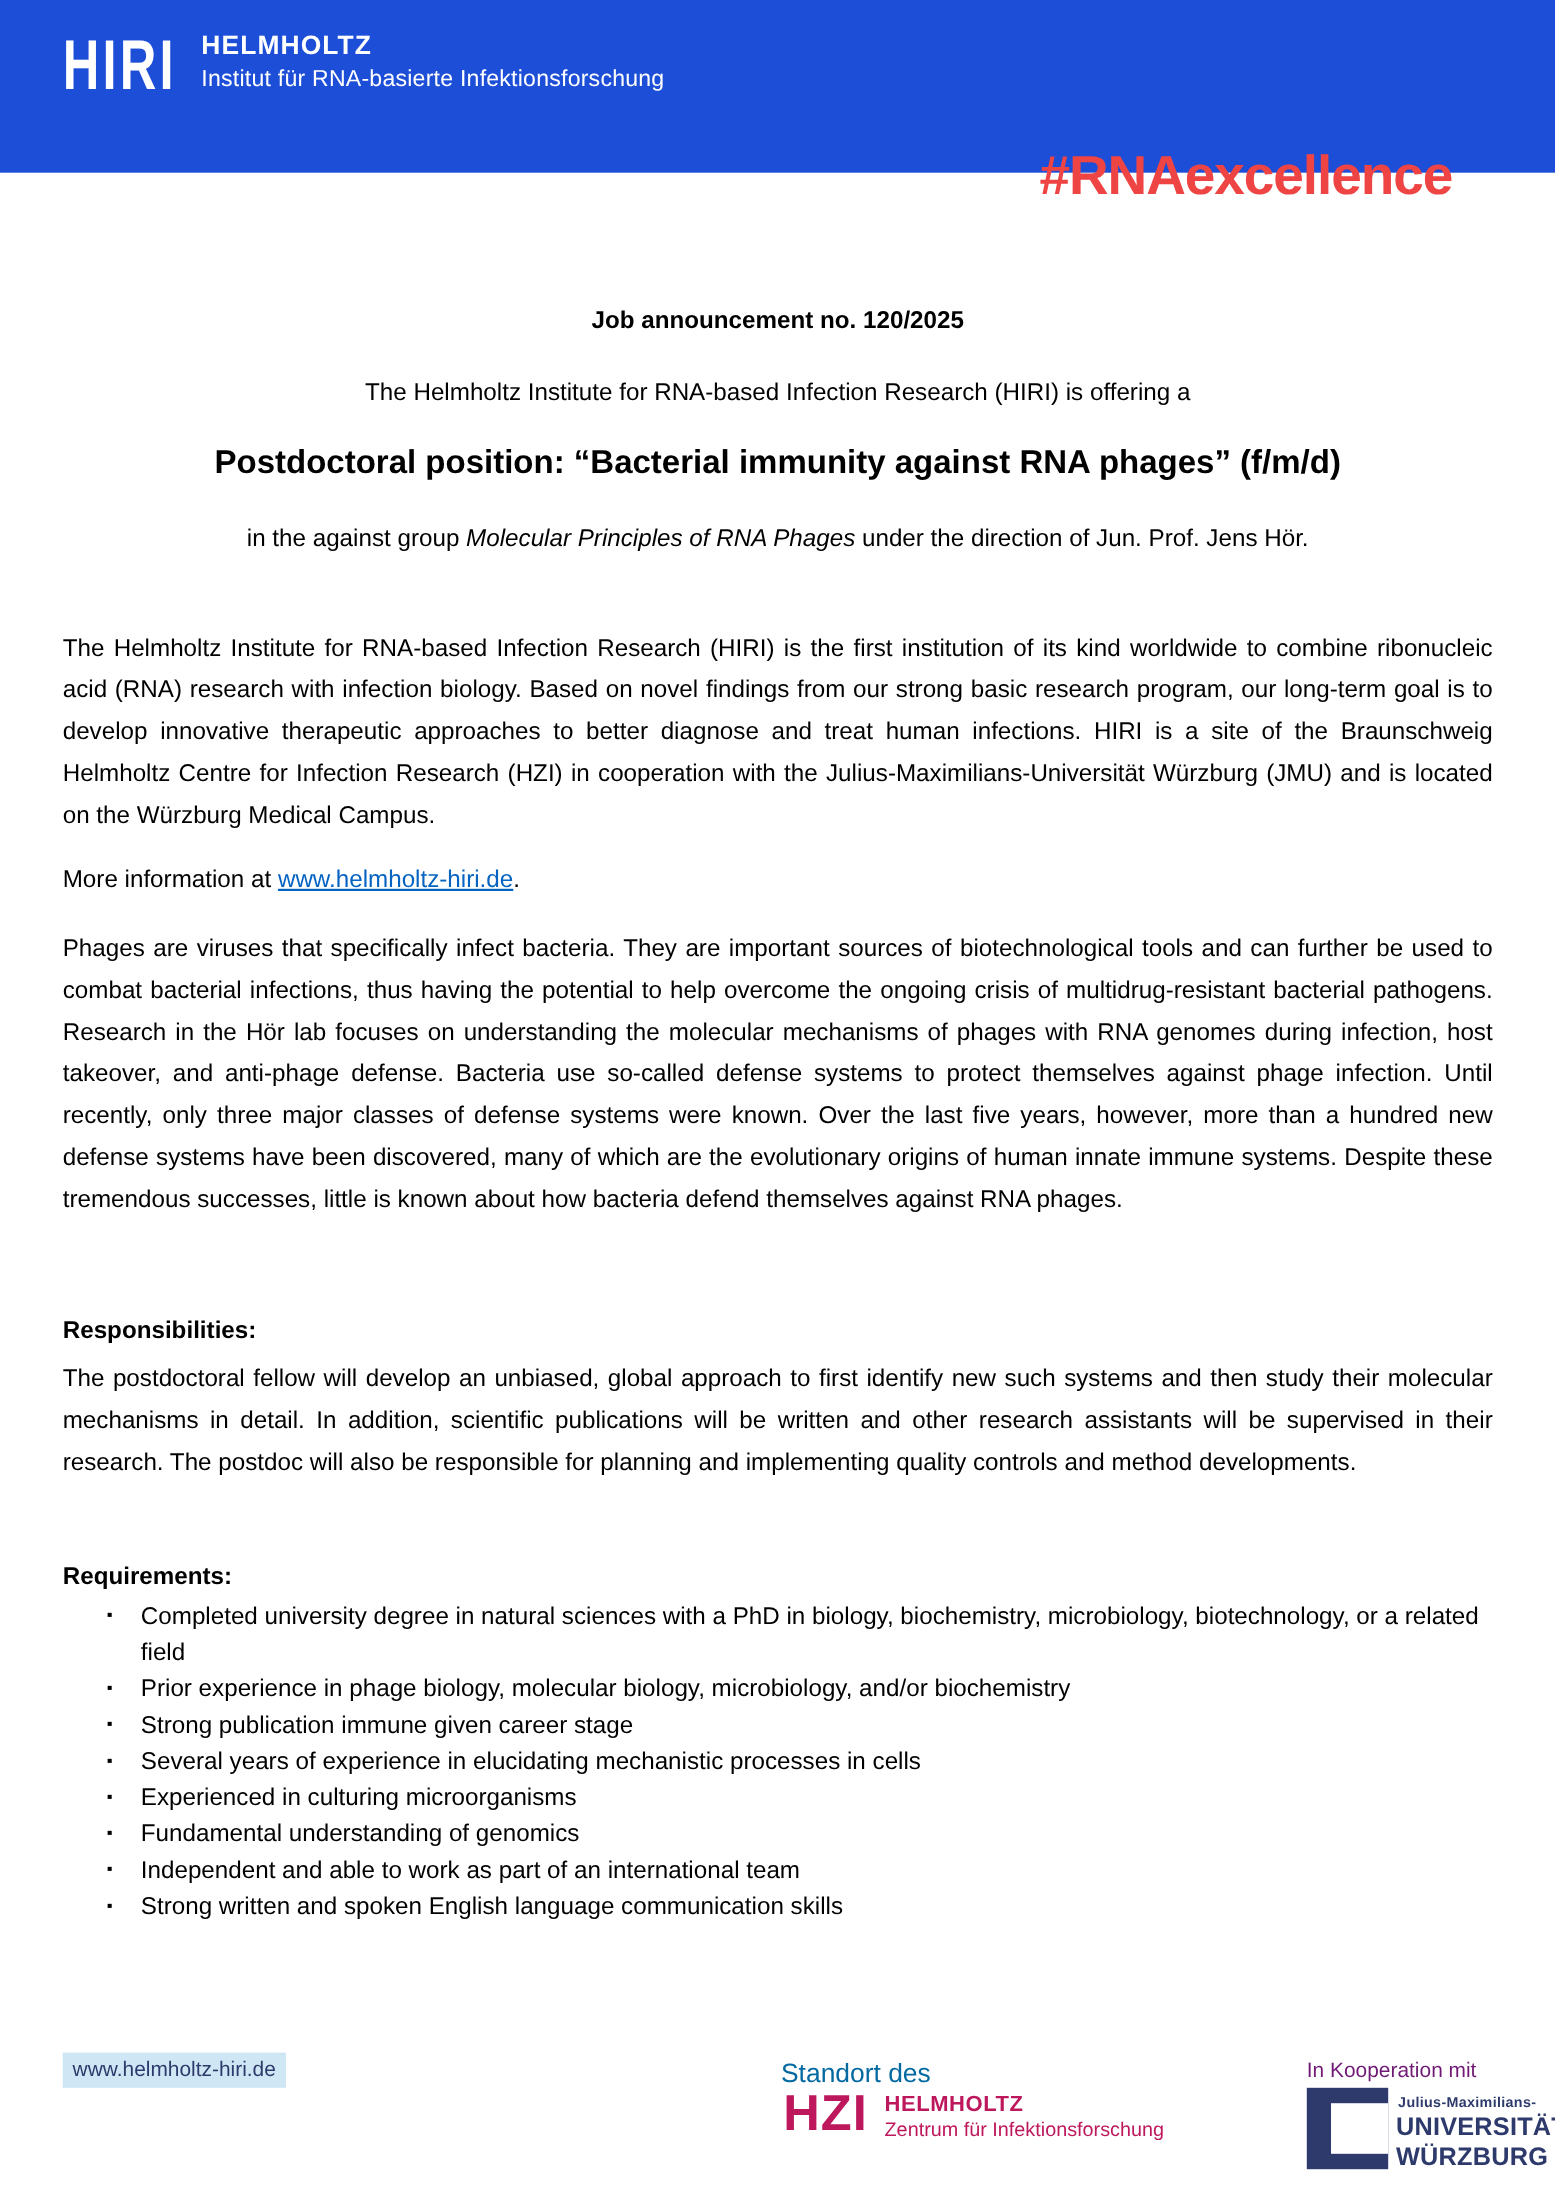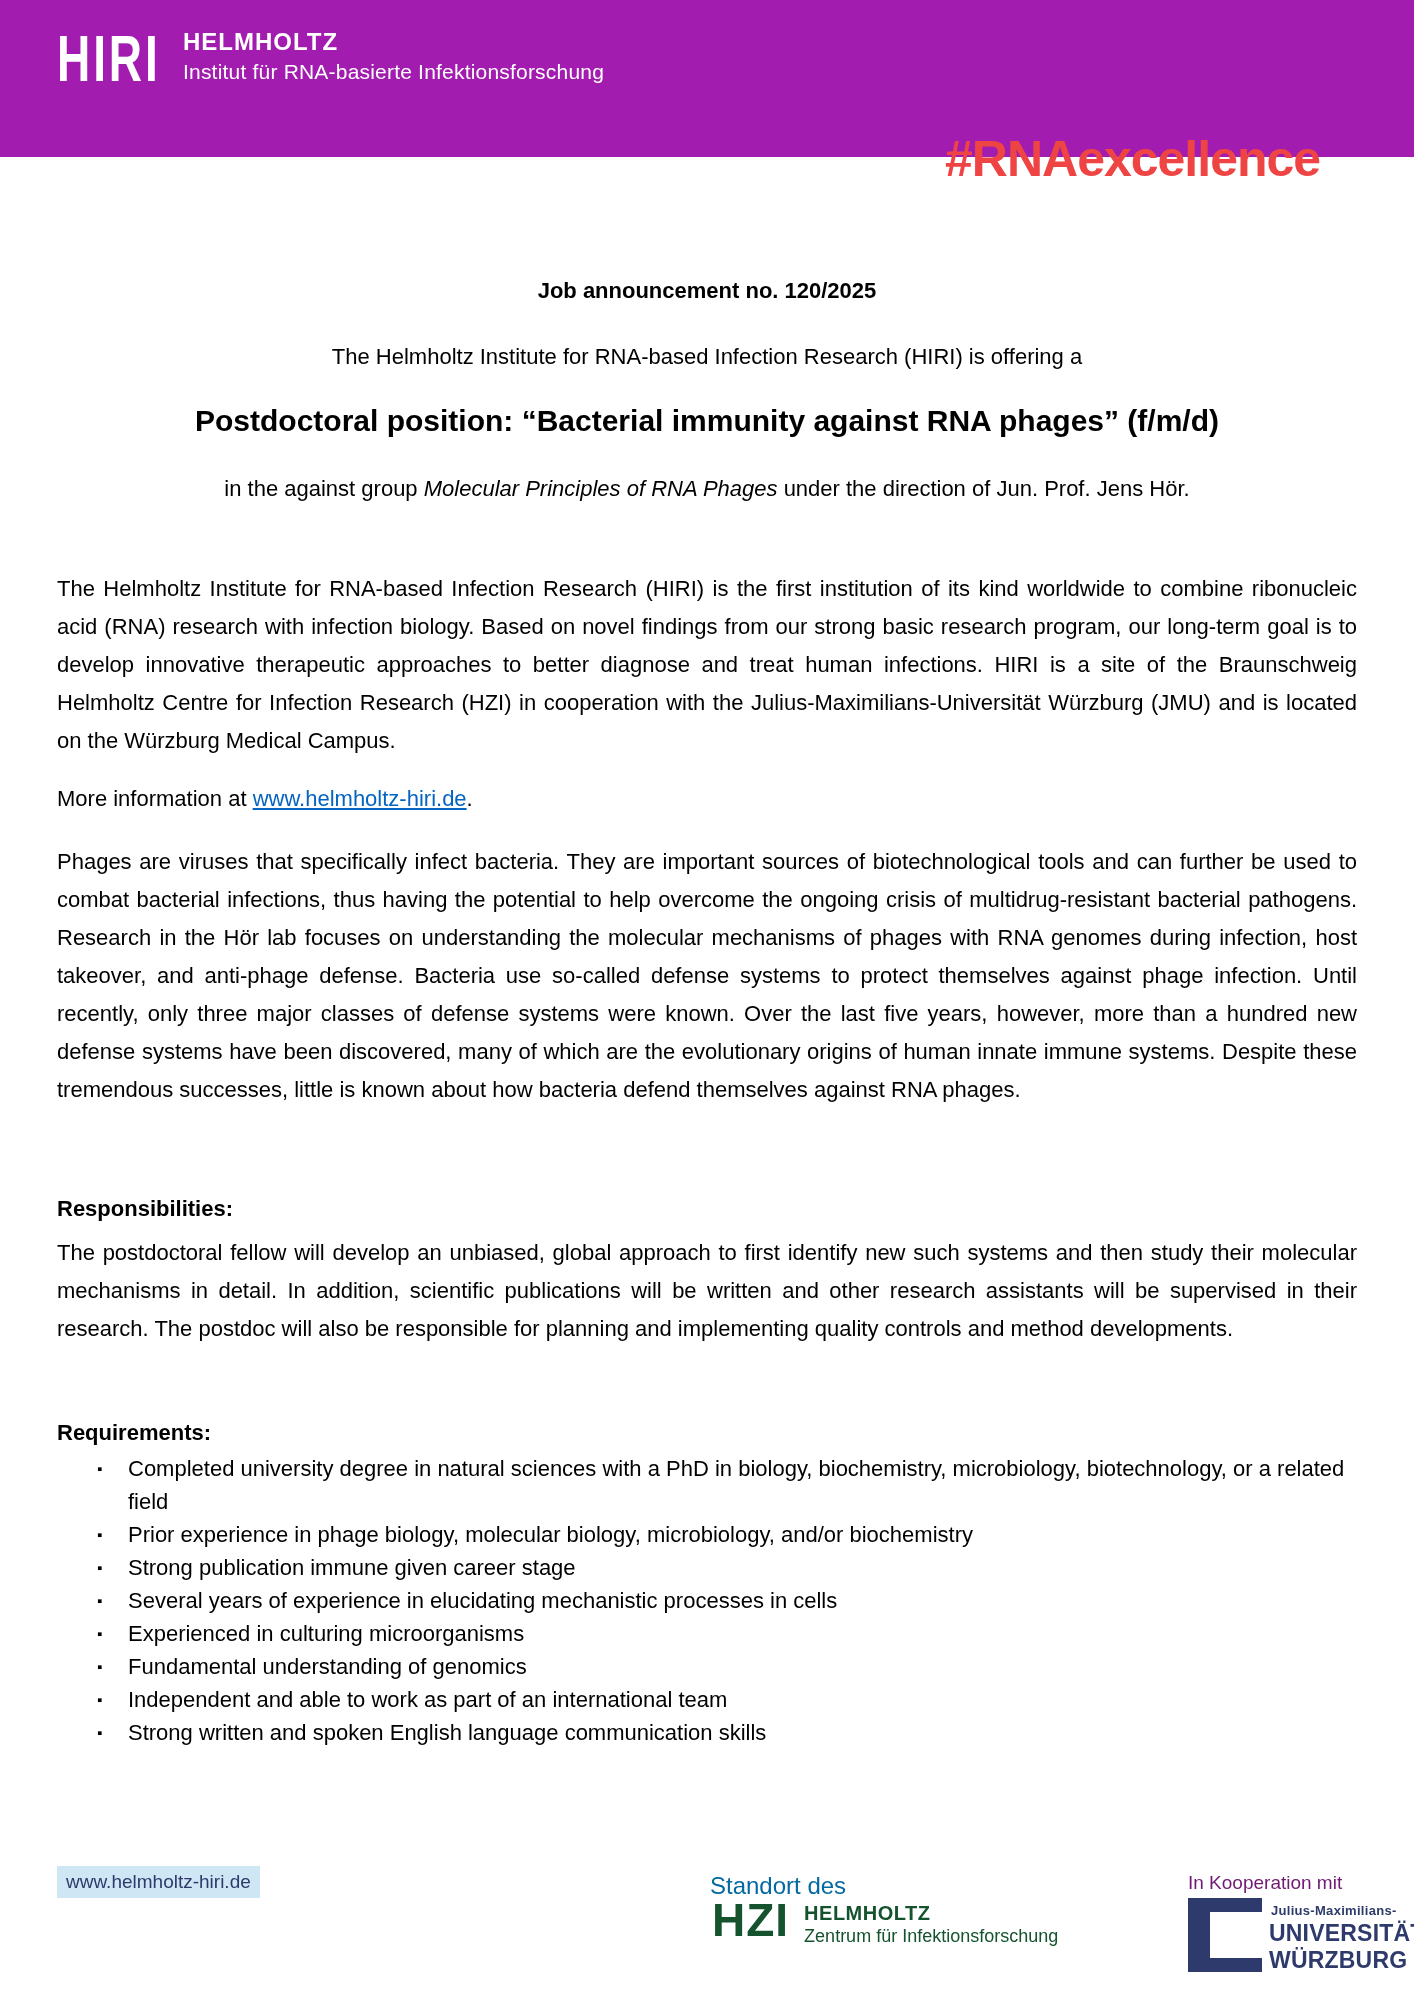--- a/index.html
+++ b/index.html
@@ -1,21 +1,21 @@
 <!DOCTYPE html>
 <html><head>
 <meta charset="utf-8">
 <style>
   html,body{margin:0;padding:0;}
   body{
     width:1414px;height:1999px;position:relative;background:#ffffff;
     font-family:"Liberation Sans",sans-serif;color:#000;overflow:hidden;
   }
   
-  .banner{position:absolute;left:0;top:0;width:1414px;height:157px;background:#a21caf;}
+  .banner{position:absolute;left:0;top:0;width:1414px;height:157px;background:#1d4ed8;}
   .hiri-wordmark{
     position:absolute;left:57px;top:22px;color:#fff;font-size:64px;font-weight:bold;
     letter-spacing:4px;transform:scaleX(0.72);transform-origin:left top;white-space:nowrap;
   }
   .org-block{position:absolute;left:183px;top:28px;color:#fff;}
   .org-name{font-size:24px;font-weight:bold;letter-spacing:1px;}
   .org-subtitle{font-size:21px;margin-top:4px;letter-spacing:0.2px;}
   .hashtag{
     position:absolute;left:945px;top:130px;font-size:50px;font-weight:bold;
     color:#ef4444;letter-spacing:-1px;white-space:nowrap;z-index:5;
@@ -40,21 +40,21 @@
   .req-list{position:absolute;left:57px;top:1452px;width:1300px;}
   .req-item{display:flex;font-size:22px;line-height:33px;}
   .req-marker{flex:none;margin-left:40px;width:31px;font-size:15px;line-height:33px;}
   .req-text{flex:1;}
   
   .footer-link-box{
     position:absolute;left:57px;top:1866px;background:#cfe7f5;color:#2d3a6b;
     font-size:19px;padding:5px 9px;cursor:pointer;
   }
   .standort-label{position:absolute;left:710px;top:1872px;font-size:24px;color:#0369a1;}
-  .hzi-block{position:absolute;left:712px;top:1900px;display:flex;align-items:flex-start;color:#14532d;}
+  .hzi-block{position:absolute;left:712px;top:1900px;display:flex;align-items:flex-start;color:#be185d;}
   .hzi-abbr{font-size:46px;font-weight:bold;line-height:40px;letter-spacing:1px;}
   .hzi-text{margin-left:15px;margin-top:2px;}
   .hzi-name{font-size:20px;font-weight:bold;letter-spacing:0.5px;}
   .hzi-sub{font-size:18px;margin-top:1px;}
   .koop-label{position:absolute;left:1188px;top:1872px;font-size:19px;color:#701a75;}
   .jmu-block{position:absolute;left:1188px;top:1898px;display:flex;}
   .jmu-mark{flex:none;width:74px;height:74px;background:#2d3a6b;position:relative;}
   .jmu-mark-notch{position:absolute;left:22px;top:14px;right:0;height:46px;background:#fff;}
   .jmu-text{margin-left:7px;color:#2d3a6b;padding-top:5px;}
   .jmu-line1{font-size:13px;font-weight:bold;letter-spacing:0.3px;padding-left:2px;}

